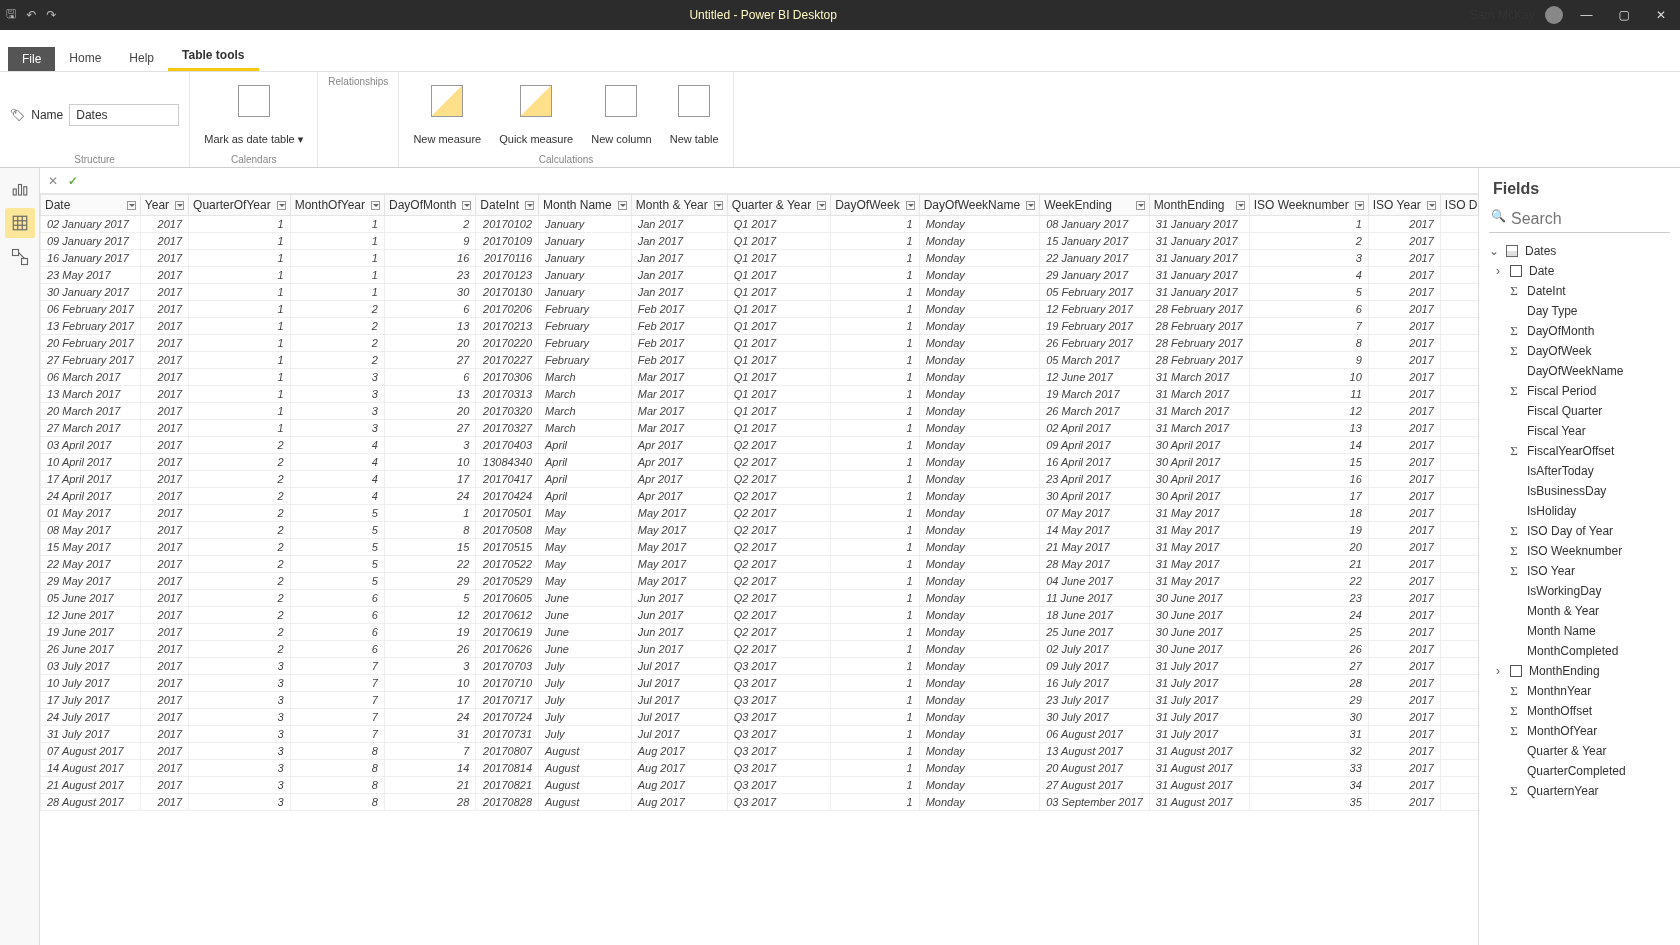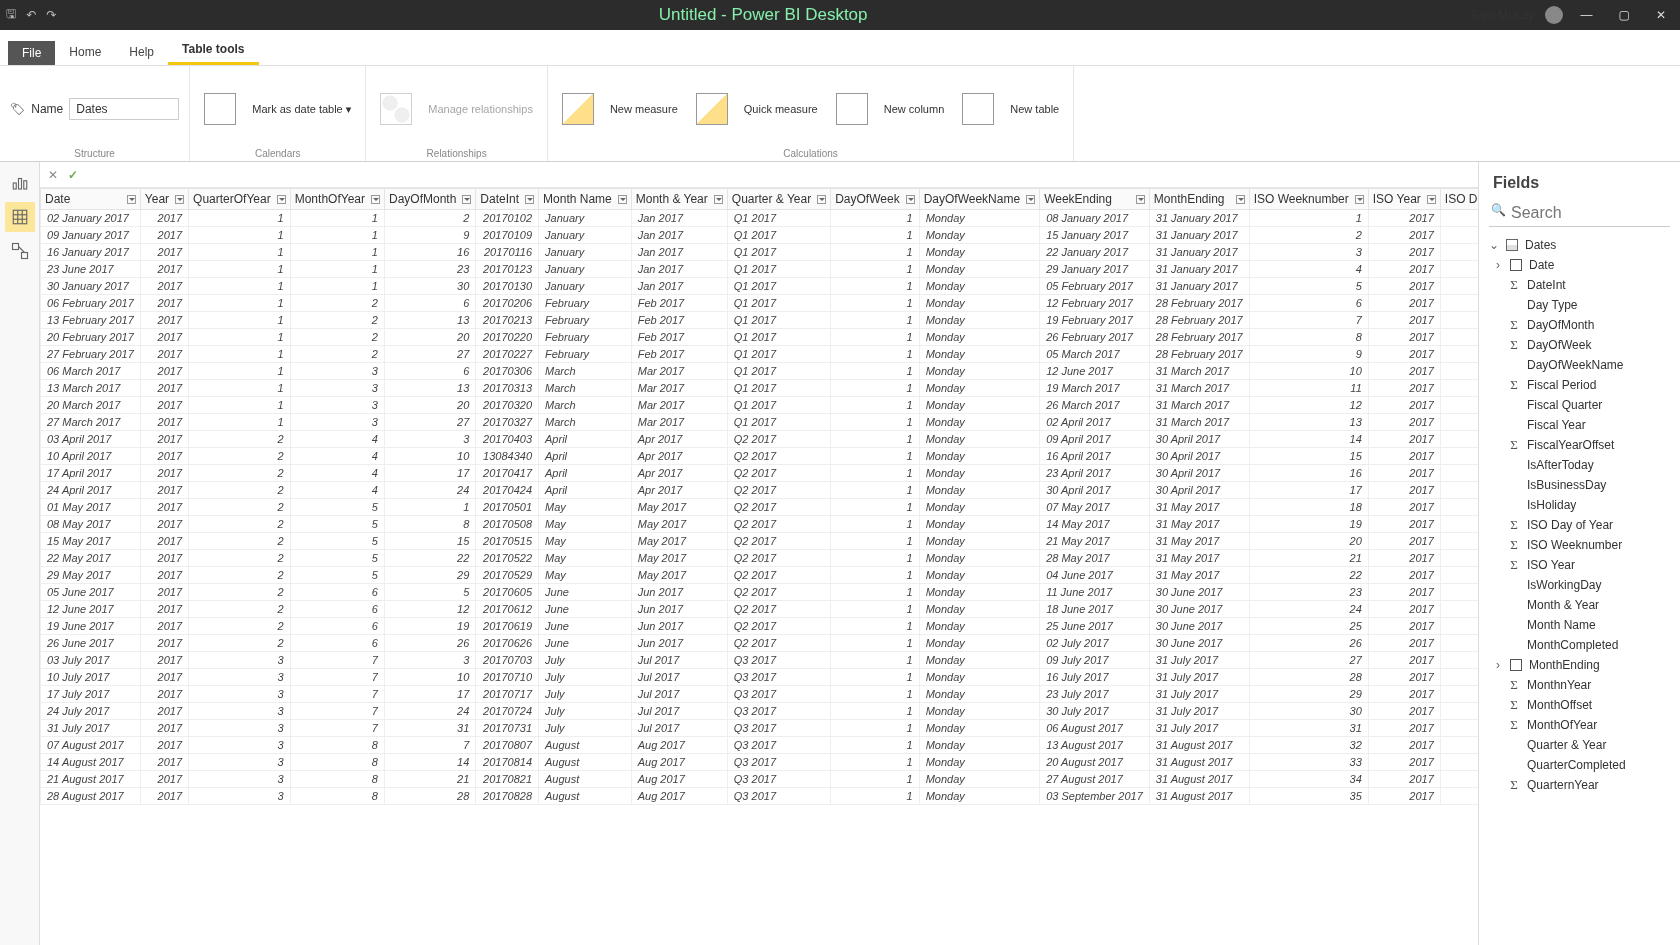--- a/index.html
+++ b/index.html
@@ -1,32 +1,32 @@
 <!DOCTYPE html>
 <html><head>
 <meta charset="utf-8">
 <style>
 *{margin:0;padding:0;box-sizing:border-box;font-family:"Segoe UI",sans-serif;font-size:12px;color:#333}
 body{background:#f3f3f3;overflow:hidden;width:1680px;height:945px}
 .titlebar{height:30px;background:#2c2c2c;display:flex;align-items:center;color:#fff;padding:0 6px}
 .titlebar .qat{display:flex;gap:10px;align-items:center}
 .titlebar .qat span{color:#bbb;cursor:pointer}
-.titlebar .title{flex:1;text-align:center;color:#86efac;font-size:17px}
+.titlebar .title{flex:1;text-align:center;color:#fef9c3;font-size:12px}
 .titlebar .user{display:flex;align-items:center;gap:10px;color:#ddd}
 .titlebar .user .avatar{width:18px;height:18px;border-radius:50%;background:#888}
 .titlebar .wbtn{color:#ddd;padding:0 8px;cursor:pointer}
-.menubar{height:36px;background:#fff;display:flex;align-items:flex-end;border-bottom:1px solid #e0e0e0;padding-left:8px}
+.menubar{height:42px;background:#fff;display:flex;align-items:flex-end;border-bottom:1px solid #e0e0e0;padding-left:8px}
 .menubar .tab{padding:6px 14px;cursor:pointer;color:#444}
 .menubar .tab.file{background:#555;color:#fff;padding:5px 14px}
 .menubar .tab.active{color:#333;border-bottom:3px solid #f2c811;font-weight:600}
 .ribbon{height:96px;background:#fff;border-bottom:1px solid #d0d0d0;display:flex}
 .rgroup{border-right:1px solid #e6e6e6;padding:4px 10px 0;display:flex;flex-direction:column;align-items:center;justify-content:space-between}
 .rgroup .body{display:flex;align-items:center;gap:10px;flex:1}
 .rgroup .label{font-size:10px;color:#888;text-align:left;padding-bottom:2px}
-.rbtn{display:flex;flex-direction:row;align-items:center;gap:16px;cursor:pointer;color:#444;padding:2px 4px}
+.rbtn{display:flex;flex-direction:column;align-items:center;gap:16px;cursor:pointer;color:#444;padding:2px 4px}
 .rbtn .ricon{width:32px;height:32px;border:1px solid #999;background:#fff;position:relative}
 .rbtn .txt{font-size:11px;text-align:center;line-height:1.1}
 .rbtn.dim{opacity:.45}
 .namebox{display:flex;align-items:center;gap:6px}
 .namebox input{border:1px solid #ccc;padding:3px 6px;width:110px;font-size:12px}
 .workspace{display:flex;height:calc(945px - 30px - 26px - 96px)}
 .leftnav{width:40px;background:#f8f8f8;border-right:1px solid #ddd;display:flex;flex-direction:column;align-items:center;padding-top:6px;gap:4px}
 .leftnav .nb{width:30px;height:30px;display:flex;align-items:center;justify-content:center;cursor:pointer;color:#666;border-radius:2px}
 .leftnav .nb svg{width:18px;height:18px;stroke:#666;fill:none;stroke-width:1.5}
 .leftnav .nb.active{background:#fbe69a}
@@ -103,27 +103,20 @@
     <div class="body">
       <div class="rbtn">
         <div class="ricon mark"></div>
         <div class="txt">Mark as date
 table ▾</div>
       </div>
     </div>
     <div class="label">Calendars</div>
   </div>
   <div class="rgroup">
-    <div class="body">
-      <div class="rbtn dim">
-        <div class="ricon relate"></div>
-        <div class="txt">Manage
-relationships</div>
-      </div>
-    </div>
     <div class="label">Relationships</div>
   </div>
   <div class="rgroup">
     <div class="body">
       <div class="rbtn">
           <div class="ricon measure"></div>
           <div class="txt">New
 measure</div>
         </div>
       <div class="rbtn">
@@ -328,21 +321,21 @@
               <td>Q1 2017</td>
               <td class="num">1</td>
               <td>Monday</td>
               <td>22 January 2017</td>
               <td>31 January 2017</td>
               <td class="num">3</td>
               <td class="num">2017</td>
               <td></td>
             </tr>
             <tr>
-              <td>23 June 2017</td>
+              <td>23 May 2017</td>
               <td class="num">2017</td>
               <td class="num">1</td>
               <td class="num">1</td>
               <td class="num">23</td>
               <td class="num">20170123</td>
               <td>January</td>
               <td>Jan 2017</td>
               <td>Q1 2017</td>
               <td class="num">1</td>
               <td>Monday</td>

